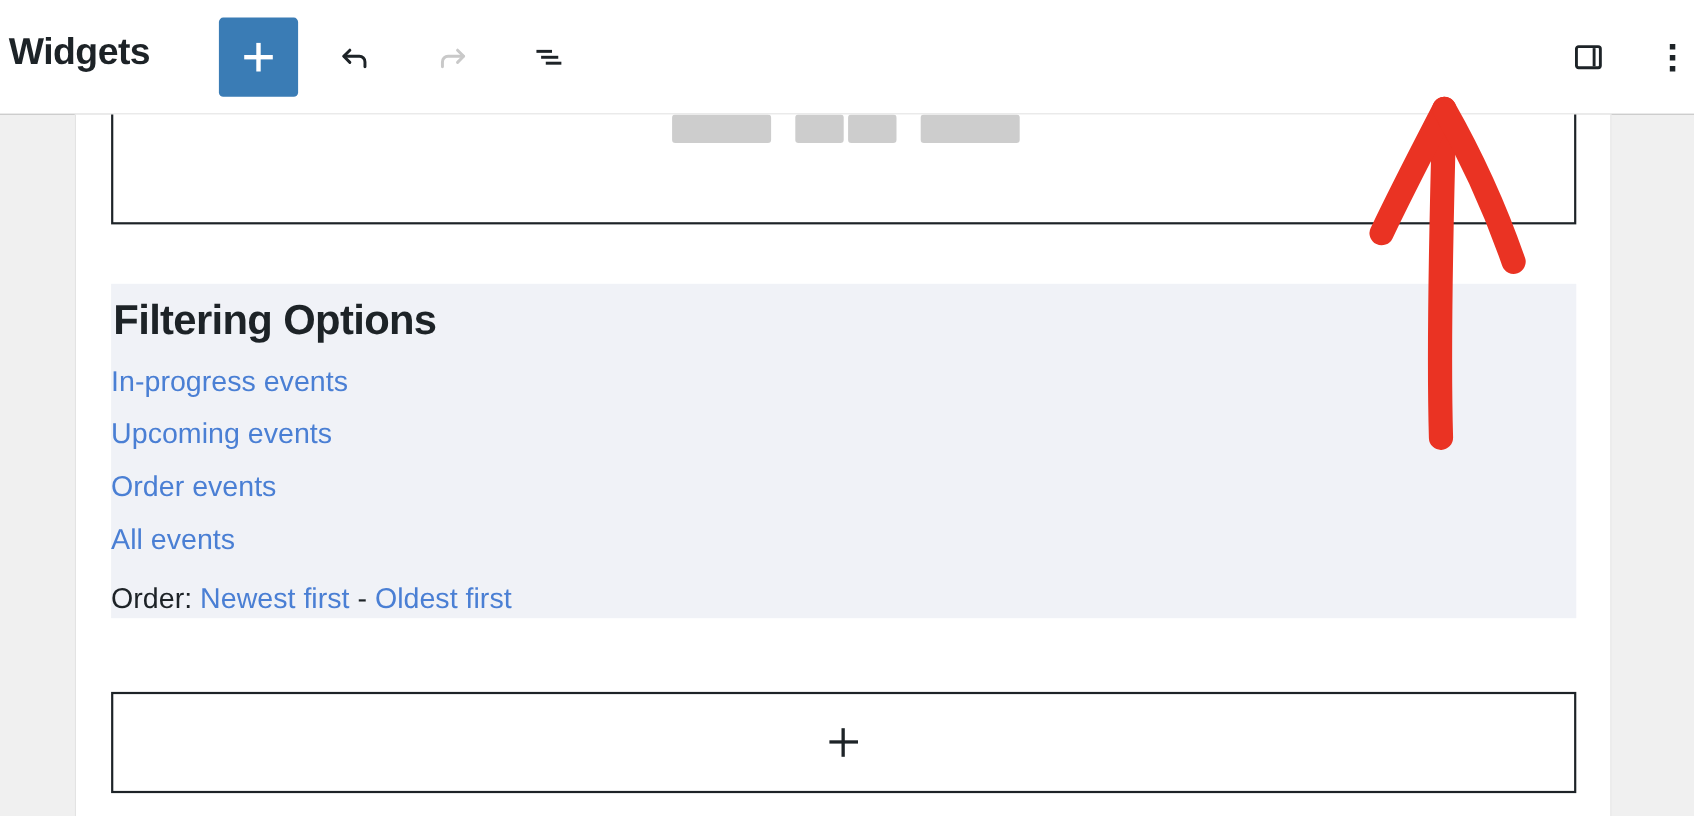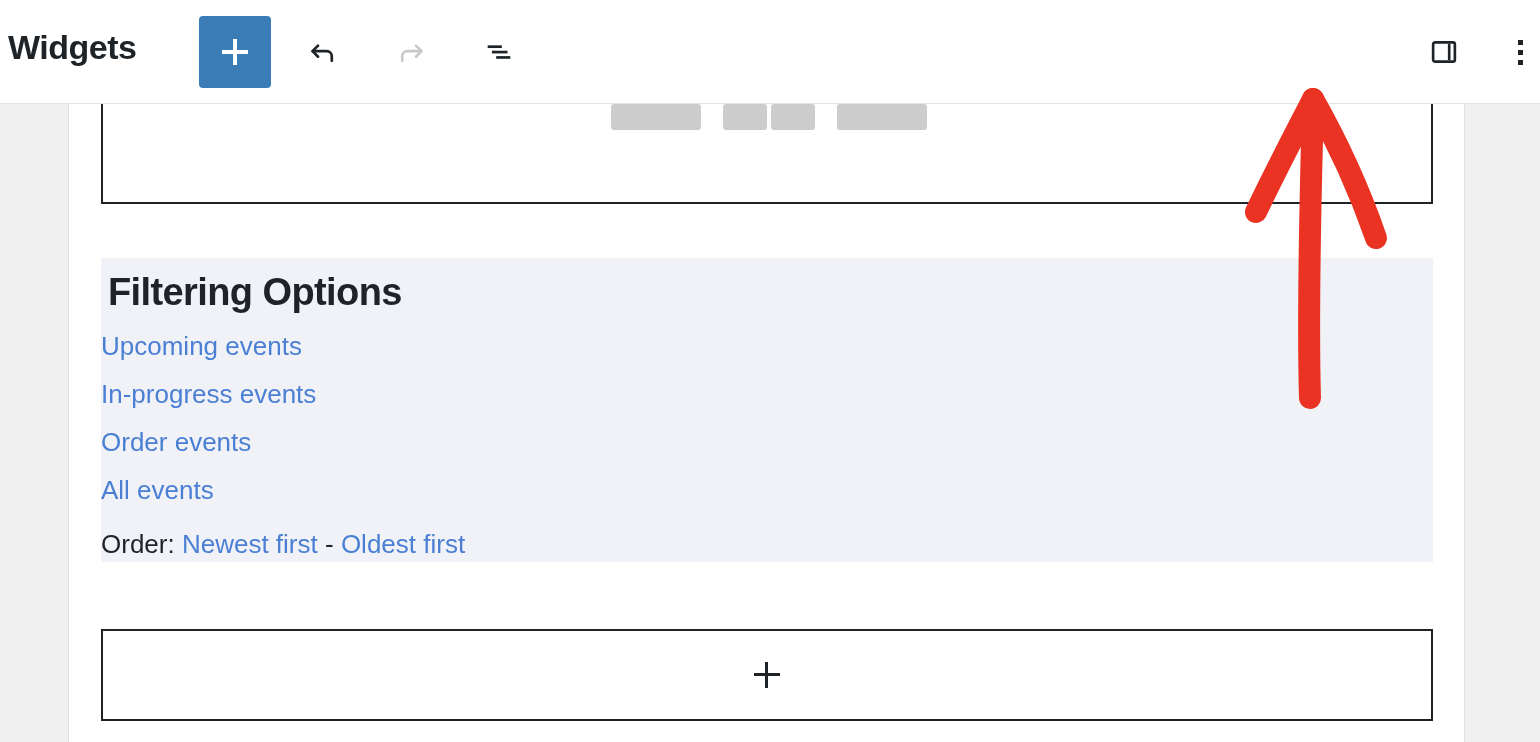--- a/index.html
+++ b/index.html
@@ -110,21 +110,21 @@
   
   .filter-block {
     position: absolute; left: 32px; top: 154px;
     width: 1332px; height: 304px;
     background: #f0f2f7;
     padding: 12px 0 0 0;
   }
   .filter-title {
     font-size: 38px; font-weight: bold; color: #1d2327;
     letter-spacing: -0.6px; line-height: 1.2;
-    padding-left: 7px;
+    padding-left: 2px;
   }
   .filter-link-row { margin-top: 13px; }
   .filter-link {
     font-size: 26px; color: #4a7fd4; text-decoration: none;
     line-height: 1.35; cursor: pointer;
   }
   .order-row { margin-top: 19px; font-size: 26px; color: #1d2327; line-height: 1.35; }
   .order-sep { color: #1d2327; }
 
   
@@ -208,24 +208,24 @@
           <span class="sk sk-c"></span>
           <span class="sk-gap-c"></span>
           <span class="sk sk-d"></span>
         </div>
       </div>
 
       <div class="filter-block">
         <div class="filter-title">Filtering Options</div>
 
         <div class="filter-link-row">
+          <a class="filter-link">In-progress events</a>
+        </div>
+        <div class="filter-link-row">
           <a class="filter-link">Upcoming events</a>
-        </div>
-        <div class="filter-link-row">
-          <a class="filter-link">In-progress events</a>
         </div>
         <div class="filter-link-row">
           <a class="filter-link">Order events</a>
         </div>
         <div class="filter-link-row">
           <a class="filter-link">All events</a>
         </div>
 
         <div class="order-row">
           <span>Order:</span>

